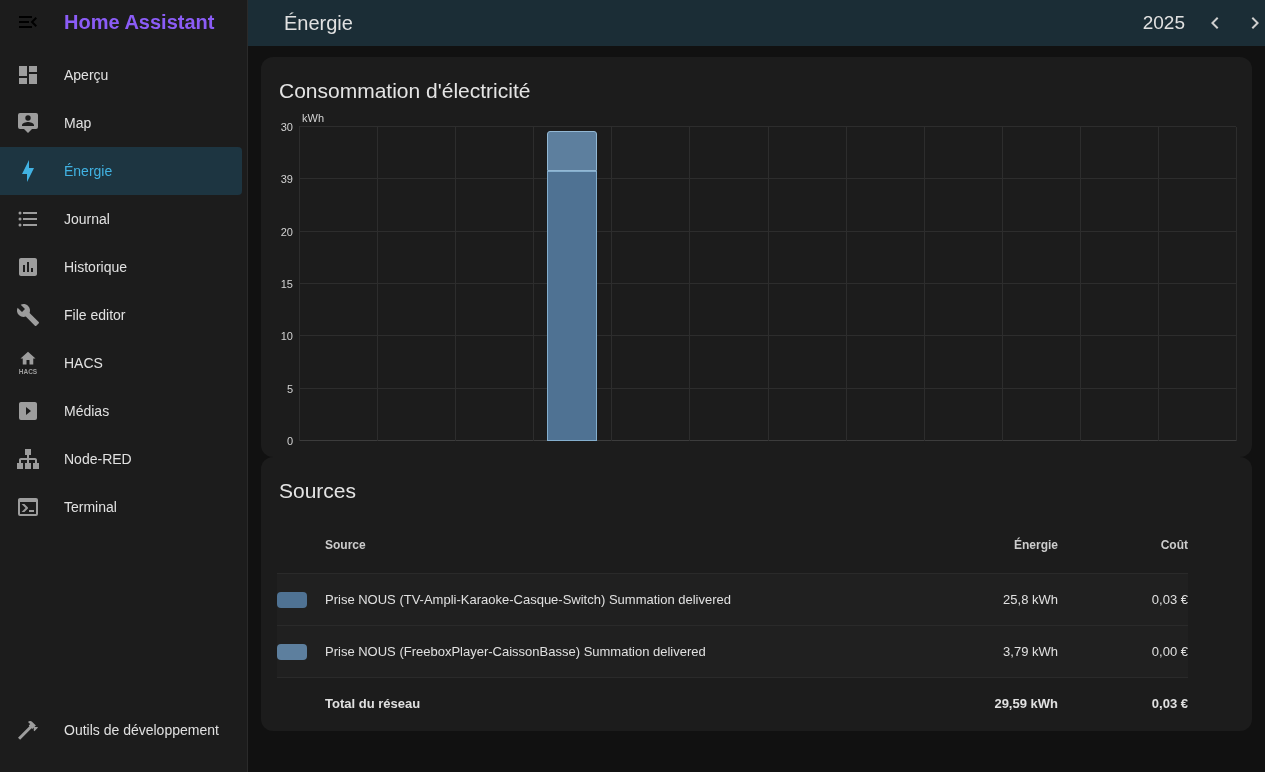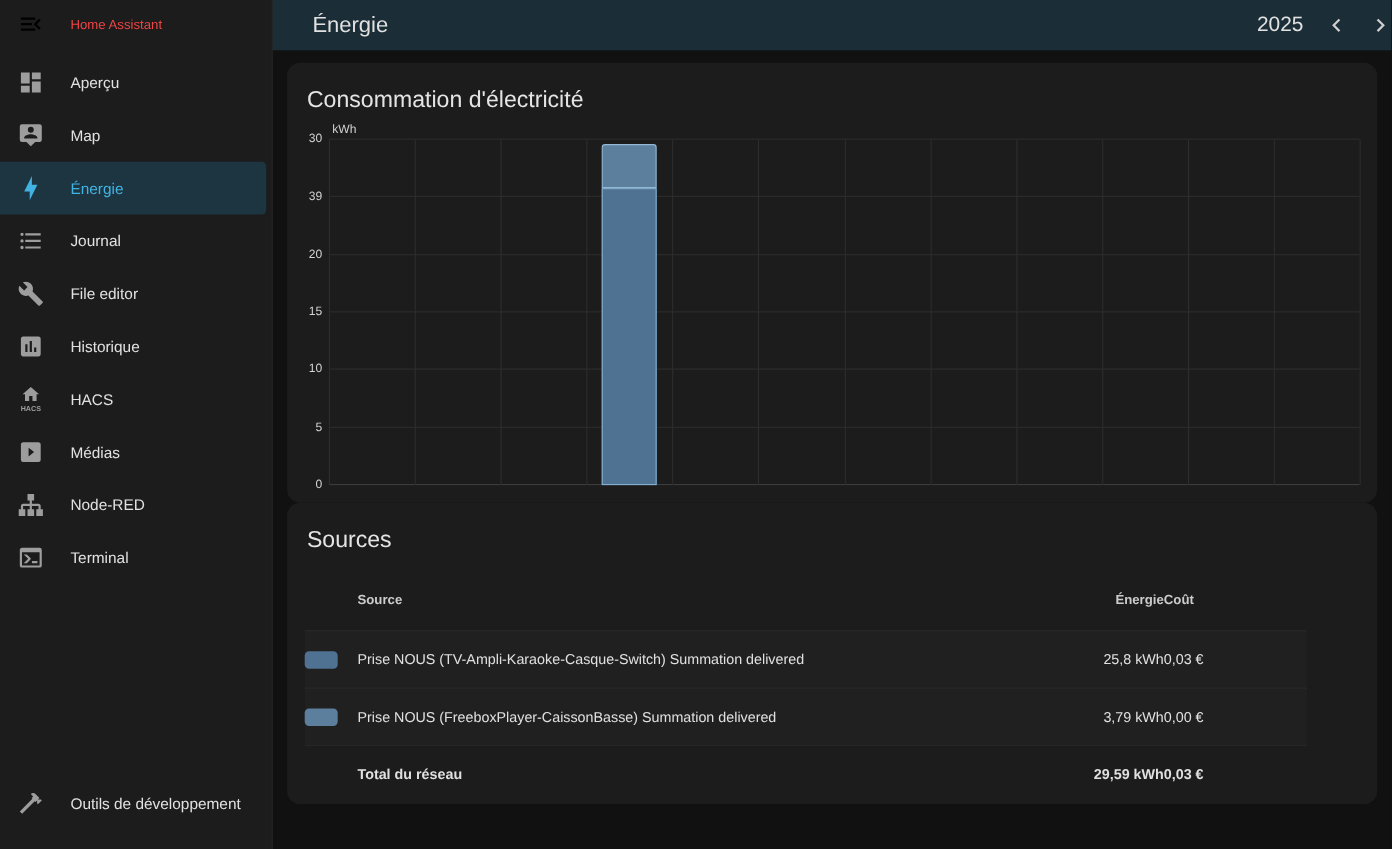--- a/index.html
+++ b/index.html
@@ -4,21 +4,21 @@
 <style>
   * { margin:0; padding:0; box-sizing:border-box; }
   html,body { width:1265px; height:772px; overflow:hidden; background:#111111;
     font-family:"Liberation Sans", sans-serif; color:#e1e1e1; }
   body { display:flex; }
 
   
   .sidebar { width:248px; background:#1c1c1c; border-right:1px solid #2a2a2a;
     display:flex; flex-direction:column; flex:none; }
   .sidebar-header { height:44px; display:flex; align-items:center; gap:24px; padding:0 16px; flex:none; }
-  .app-title { font-size:12px; color:#ef4444; font-weight:400; white-space:nowrap; }
+  .app-title { font-size:20px; color:#8b5cf6; font-weight:700; white-space:nowrap; }
   .nav { display:flex; flex-direction:column; padding-top:7px; }
   .nav-item { height:48px; display:flex; align-items:center; gap:24px; padding:0 16px;
     margin-right:5px; border-radius:0 4px 4px 0; cursor:pointer; }
   .nav-item .icon { fill:#9d9d9d; }
   .nav-item.active { background:#1d3541; }
   .nav-item.active .icon { fill:#41b2e2; }
   .nav-item.active .nav-label { color:#41b2e2; }
   .nav-label { font-size:14px; color:#e1e1e1; white-space:nowrap; }
   .icon { width:24px; height:24px; flex:none; }
   .sidebar-bottom { margin-top:auto; padding-bottom:18px; }
@@ -59,21 +59,21 @@
   .x-tick-label.first { font-weight:bold; color:#dddddd; }
 
   
   .sources-card { padding-bottom:2px; }
   .sources-table { padding-right:48px; }
   .table-header { display:flex; align-items:center; height:56px; }
   .table-header > div { font-size:12px; font-weight:bold; color:#cccccc; }
   .col-swatch { width:48px; flex:none; }
   .col-name { flex:1; min-width:0; }
   .col-energy { width:150px; flex:none; text-align:right; }
-  .col-cost { width:130px; flex:none; }
+  .col-cost { width:130px; flex:none; text-align:right; }
   .source-row { display:flex; align-items:center; height:52px;
     border-top:1px solid #2a2a2a; background:rgba(255,255,255,0.018); }
   .swatch { width:30px; height:16px; border-radius:4px; }
   .cell-text { font-size:13px; color:#e0e0e0; }
   .total-row { display:flex; align-items:center; height:52px; border-top:1px solid #2a2a2a; }
   .total-row .cell-text { font-weight:bold; }
 </style>
 </head>
 <body>
 
@@ -104,29 +104,29 @@
       <span class="nav-label">Énergie</span>
     </div>
     <div class="nav-item">
       <svg class="icon" viewBox="0 0 24 24">
           <path d="M7,5H21V7H7V5M7,13V11H21V13H7M4,4.5A1.5,1.5 0 0,1 5.5,6A1.5,1.5 0 0,1 4,7.5A1.5,1.5 0 0,1 2.5,6A1.5,1.5 0 0,1 4,4.5M4,10.5A1.5,1.5 0 0,1 5.5,12A1.5,1.5 0 0,1 4,13.5A1.5,1.5 0 0,1 2.5,12A1.5,1.5 0 0,1 4,10.5M7,19V17H21V19H7M4,16.5A1.5,1.5 0 0,1 5.5,18A1.5,1.5 0 0,1 4,19.5A1.5,1.5 0 0,1 2.5,18A1.5,1.5 0 0,1 4,16.5Z"></path>
         </svg>
       <span class="nav-label">Journal</span>
     </div>
     <div class="nav-item">
       <svg class="icon" viewBox="0 0 24 24">
+          <path d="M19,3H5C3.9,3 3,3.9 3,5V19C3,20.1 3.9,21 5,21H19C20.1,21 21,20.1 21,19V5C21,3.9 20.1,3 19,3M9,17H7V10H9V17M13,17H11V7H13V17M17,17H15V13H17V17Z"></path>
+        </svg>
+      <span class="nav-label">Historique</span>
+    </div>
+    <div class="nav-item">
+      <svg class="icon" viewBox="0 0 24 24">
           <path d="M22.7,19L13.6,9.9C14.5,7.6 14,4.9 12.1,3C10.1,1 7.1,0.6 4.7,1.7L9,6L6,9L1.6,4.7C0.4,7.1 0.9,10.1 2.9,12.1C4.8,14 7.5,14.5 9.8,13.6L18.9,22.7C19.3,23.1 19.9,23.1 20.3,22.7L22.6,20.4C23.1,20 23.1,19.3 22.7,19Z"></path>
         </svg>
       <span class="nav-label">File editor</span>
-    </div>
-    <div class="nav-item">
-      <svg class="icon" viewBox="0 0 24 24">
-          <path d="M19,3H5C3.9,3 3,3.9 3,5V19C3,20.1 3.9,21 5,21H19C20.1,21 21,20.1 21,19V5C21,3.9 20.1,3 19,3M9,17H7V10H9V17M13,17H11V7H13V17M17,17H15V13H17V17Z"></path>
-        </svg>
-      <span class="nav-label">Historique</span>
     </div>
     <div class="nav-item">
       <svg class="icon" viewBox="0 0 24 24">
           <g transform="translate(3,-1.5) scale(0.75)">
             <path d="M10,20V14H14V20H19V12H22L12,3L2,12H5V20H10Z"></path>
           </g>
           <text x="12" y="22.5" font-size="6.5" font-weight="bold" text-anchor="middle" fill="#9d9d9d" font-family="Liberation Sans, sans-serif">HACS</text>
         </svg>
       <span class="nav-label">HACS</span>
     </div>

